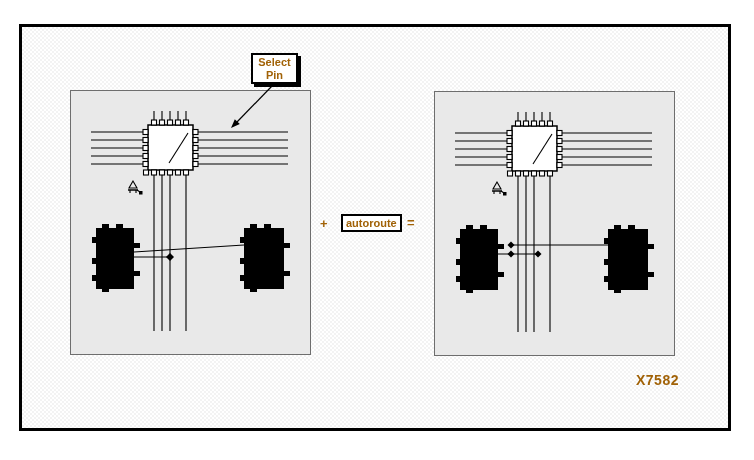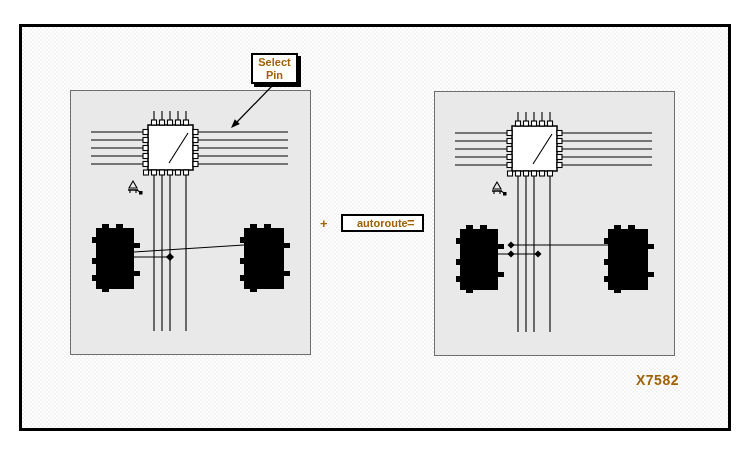--- a/index.html
+++ b/index.html
@@ -30,21 +30,21 @@
   }
   .overlay{ position:absolute; left:0; top:0; width:754px; height:460px; pointer-events:none; }
   .op{
     position:absolute; font-weight:bold; font-size:13px; line-height:13px;
   }
   .op-plus{ left:320px; top:217px; }
   .op-eq{ left:407px; top:216px; }
   .op-box{
     position:absolute; left:341px; top:214px;
     border:2px solid #000; background:#fff;
-    font-weight:bold; font-size:11px; line-height:12px; padding:1px 14px;
+    font-weight:bold; font-size:11px; line-height:12px; padding:1px 3px;
   }
   .fig-id{
     position:absolute; left:636px; top:372px;
     font-weight:bold; font-size:14px; letter-spacing:0.5px;
   }
 </style>
 </head>
 <body>
 
 <div class="page">

